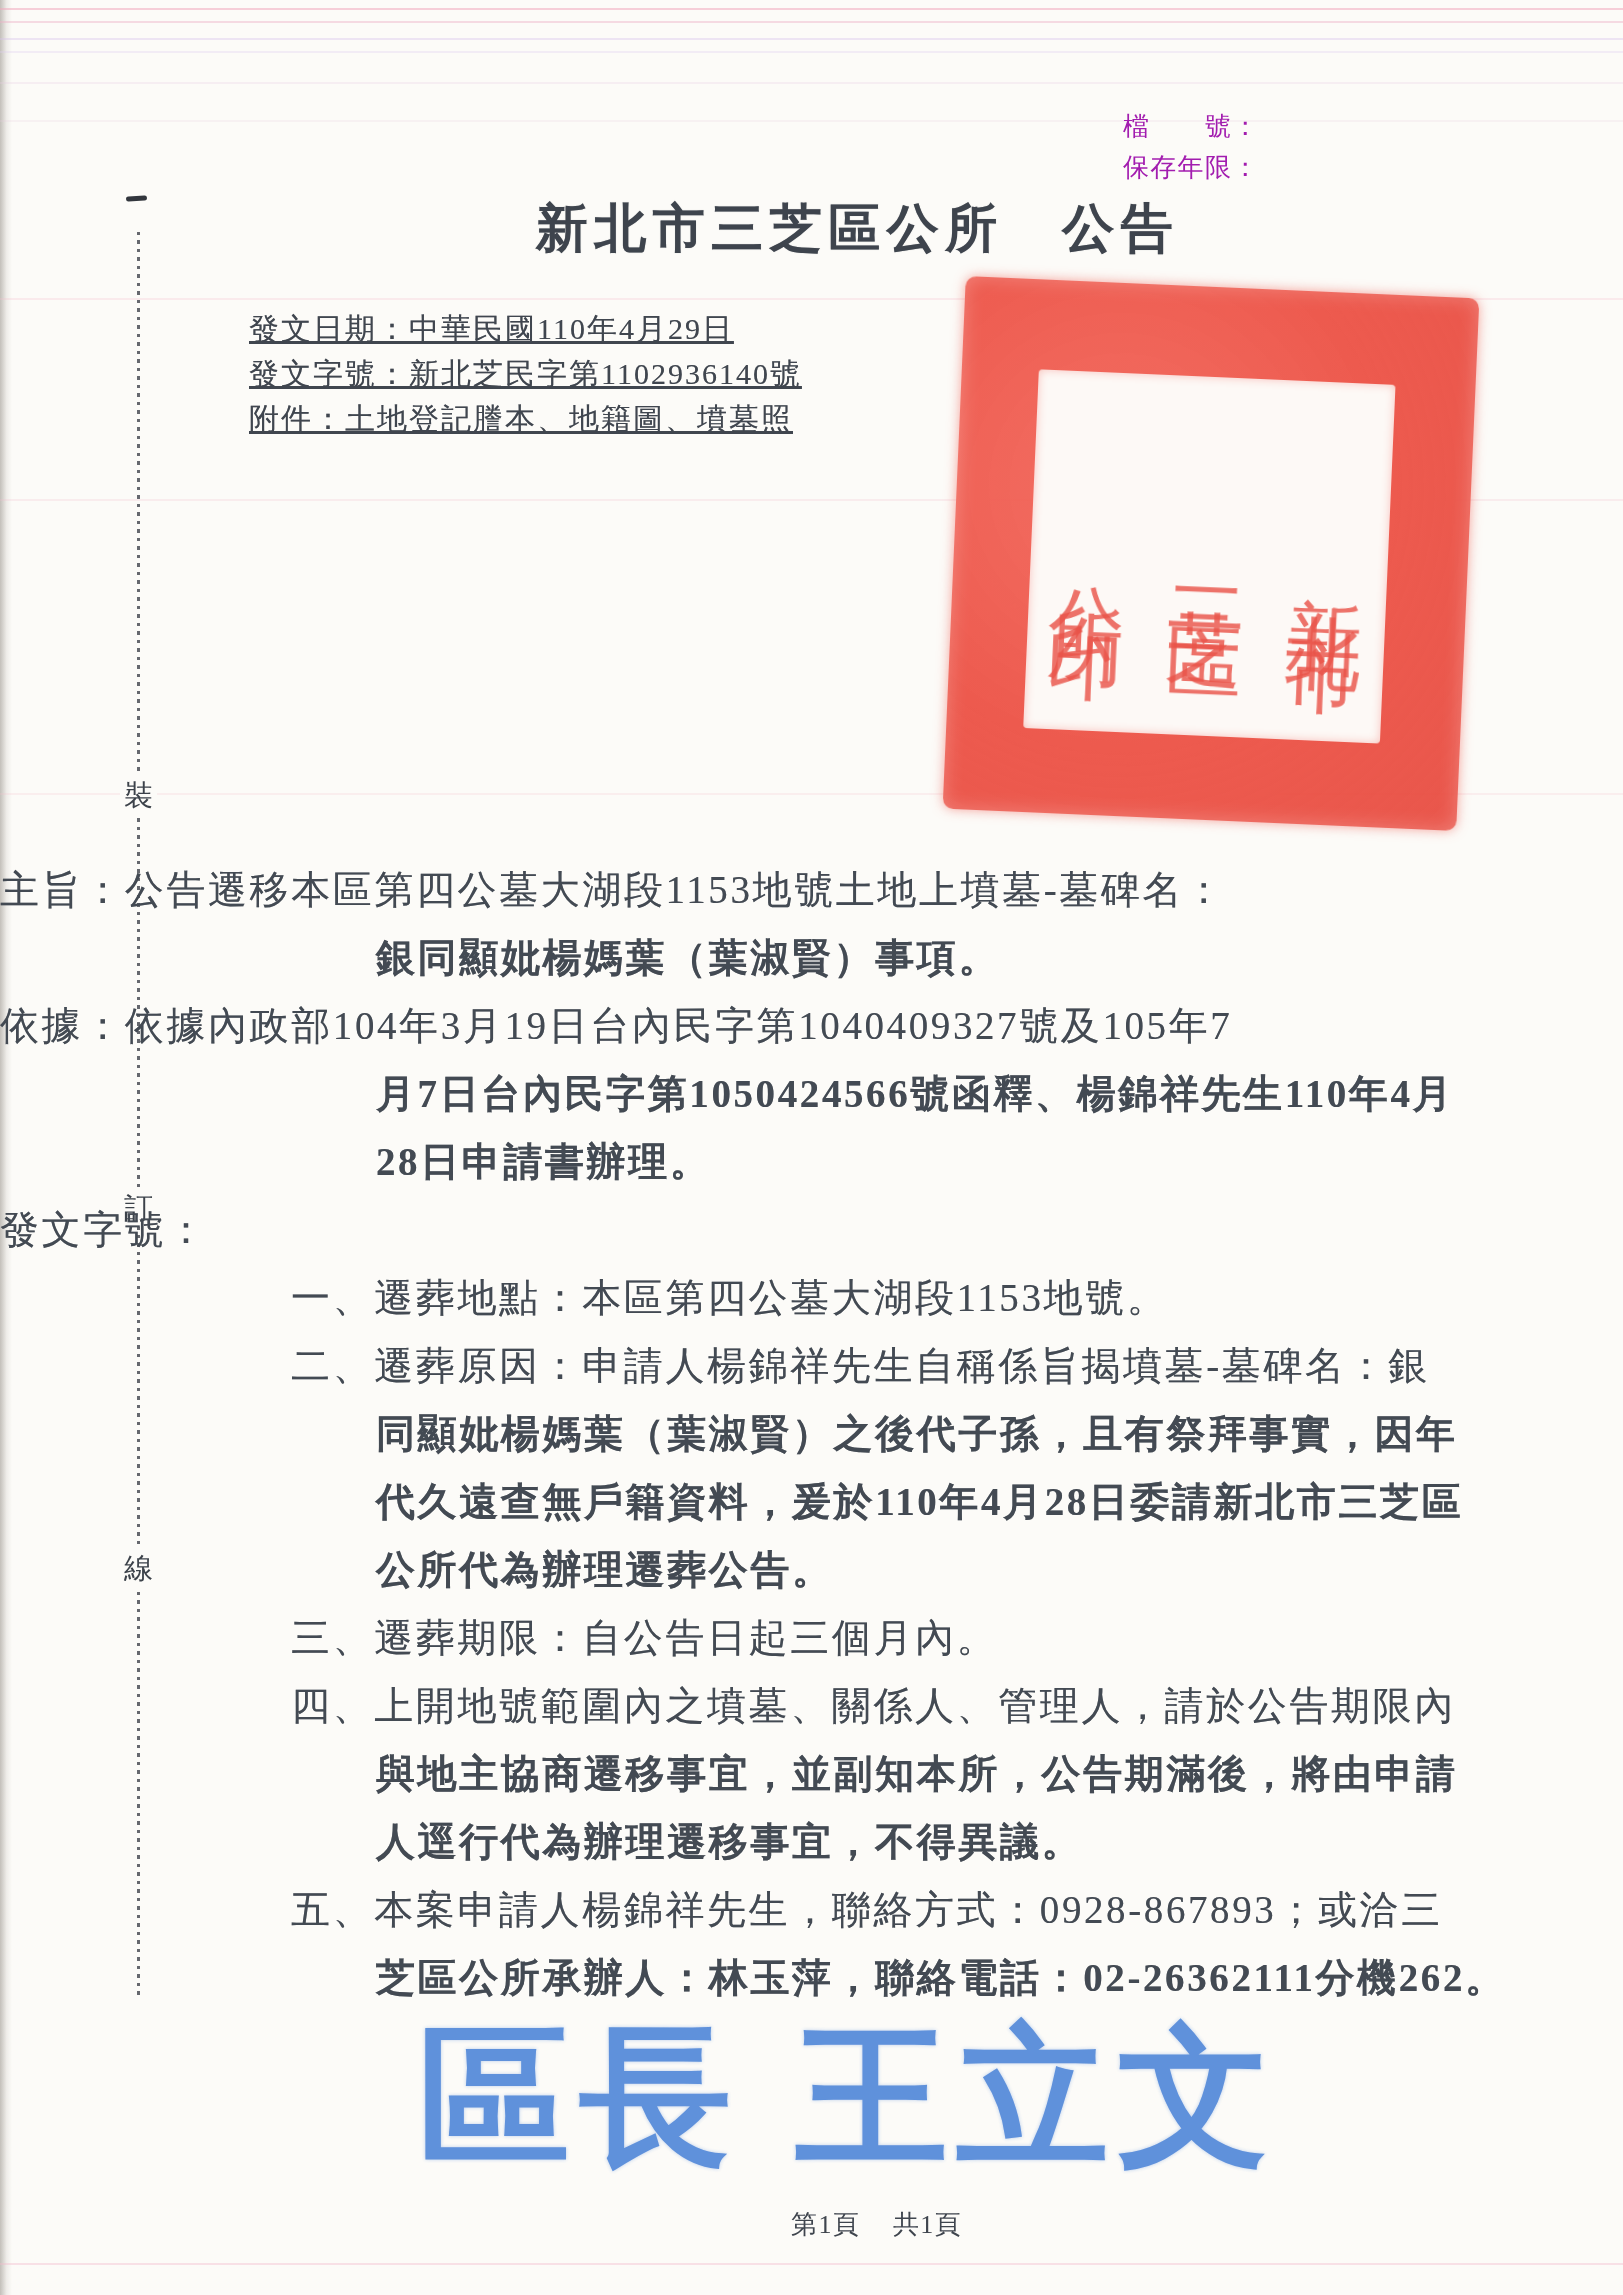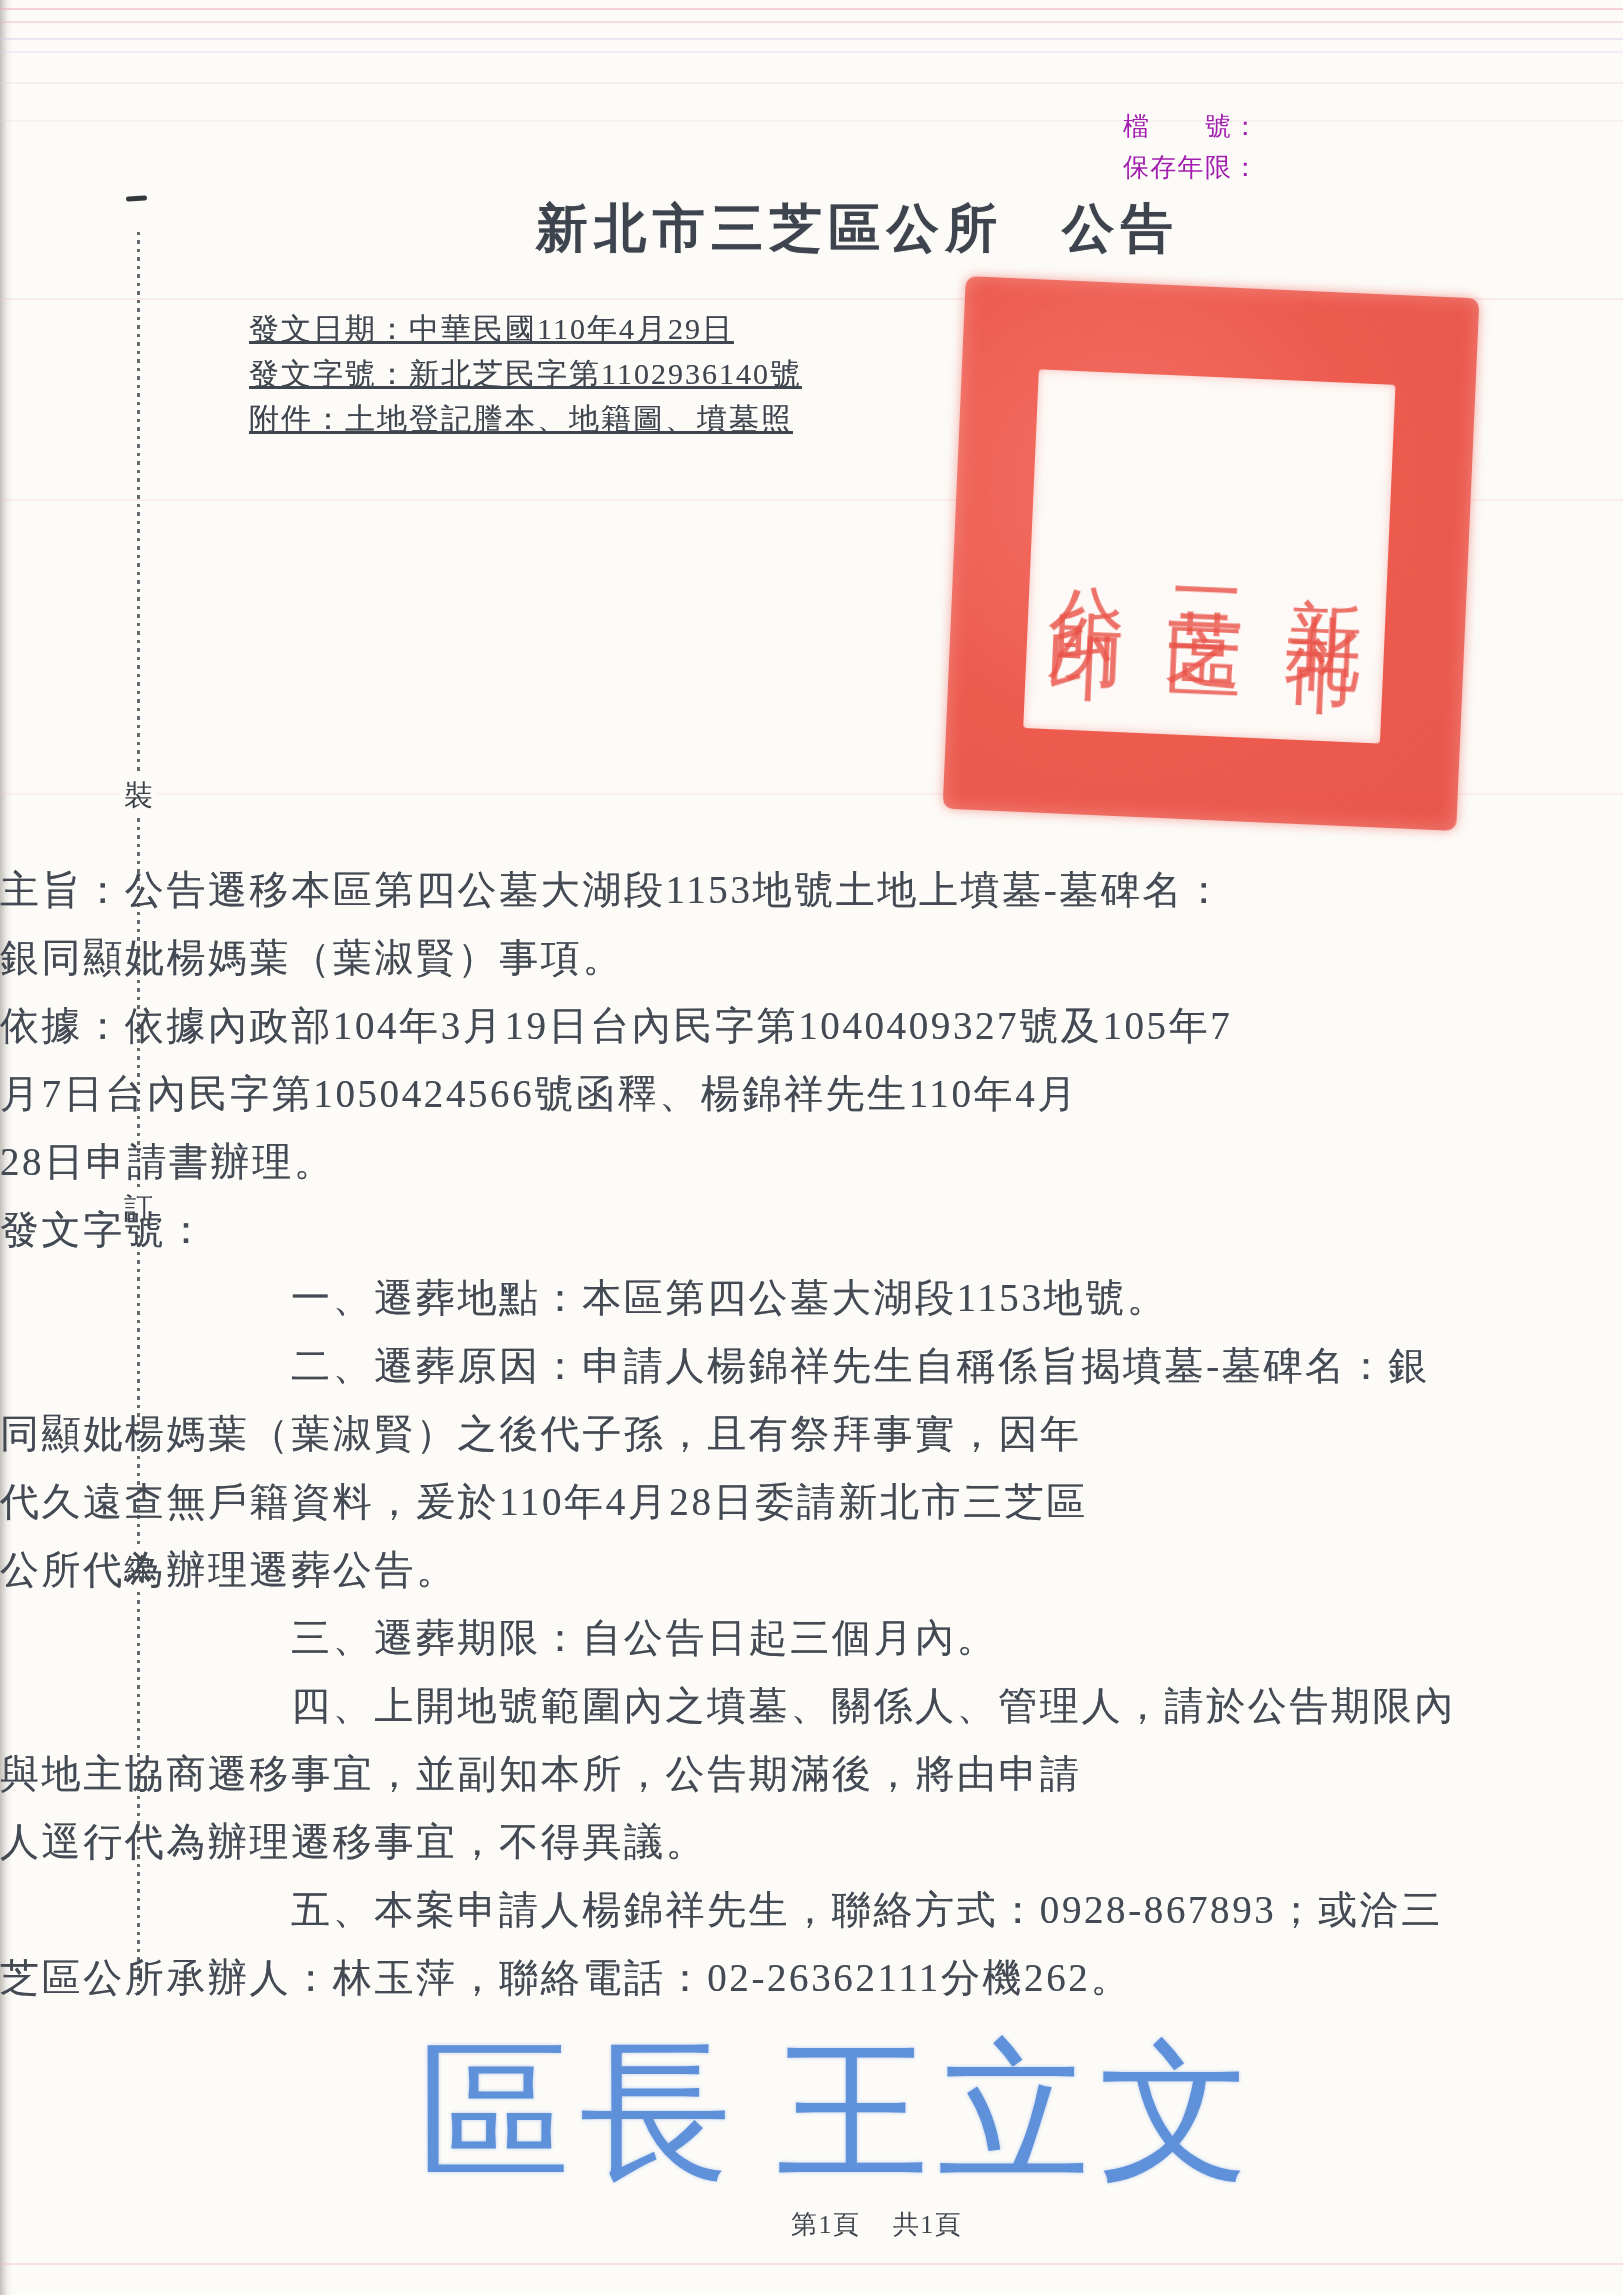--- a/index.html
+++ b/index.html
@@ -73,26 +73,26 @@
   }
   
   .bodytext{
     position:absolute;left:0;top:856px;right:26px;
     font-size:39px;letter-spacing:2.6px;color:#434a53;
     text-shadow:0 0 0.5px rgba(67,74,83,.5);
   }
   .line{height:68px;line-height:68px;white-space:nowrap;}
   .l-base{}
   .l-item{padding-left:291px;}
-  .l-cont{}
+  .l-cont{padding-left:376px;font-weight:bold;}
   
   .signature{
     position:absolute;left:418px;top:2011px;height:190px;
-    display:flex;align-items:flex-start;gap:36px;
-    font-size:152px;font-weight:normal;letter-spacing:9.2px;
+    display:flex;align-items:flex-end;gap:55px;
+    font-size:152px;font-weight:bold;letter-spacing:9.2px;
     color:var(--signature-blue,#4f86d8);
     opacity:.9;
     text-shadow:0 0 3.9px rgba(79,134,216,.45);
     white-space:nowrap;
   }
   
   .footer{
     position:absolute;left:0;right:0;top:2207px;
     text-align:center;transform:translateX(65px);
     font-size:26px;letter-spacing:1.3px;color:#3f454e;

